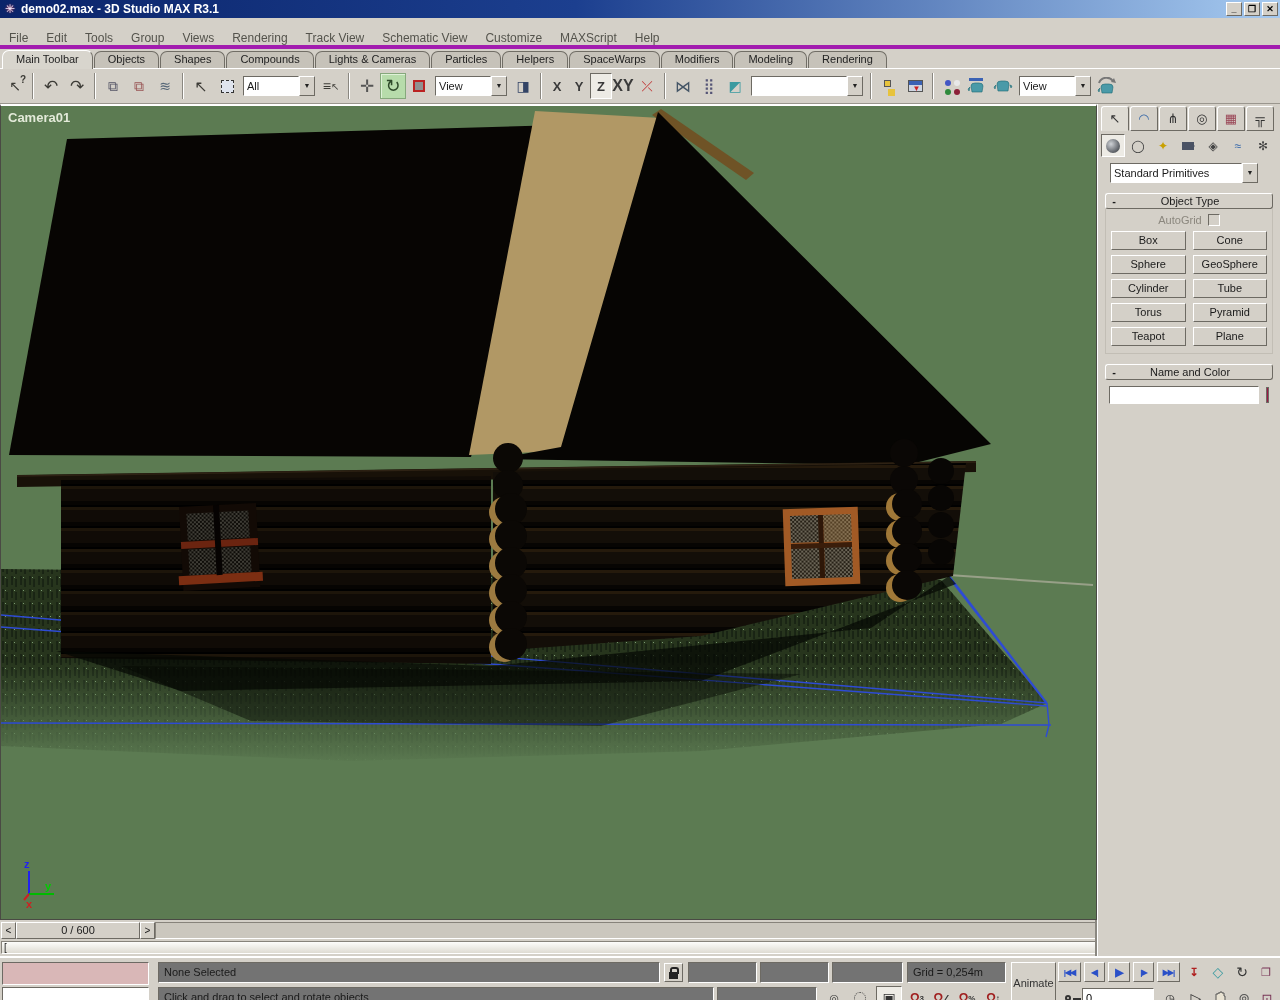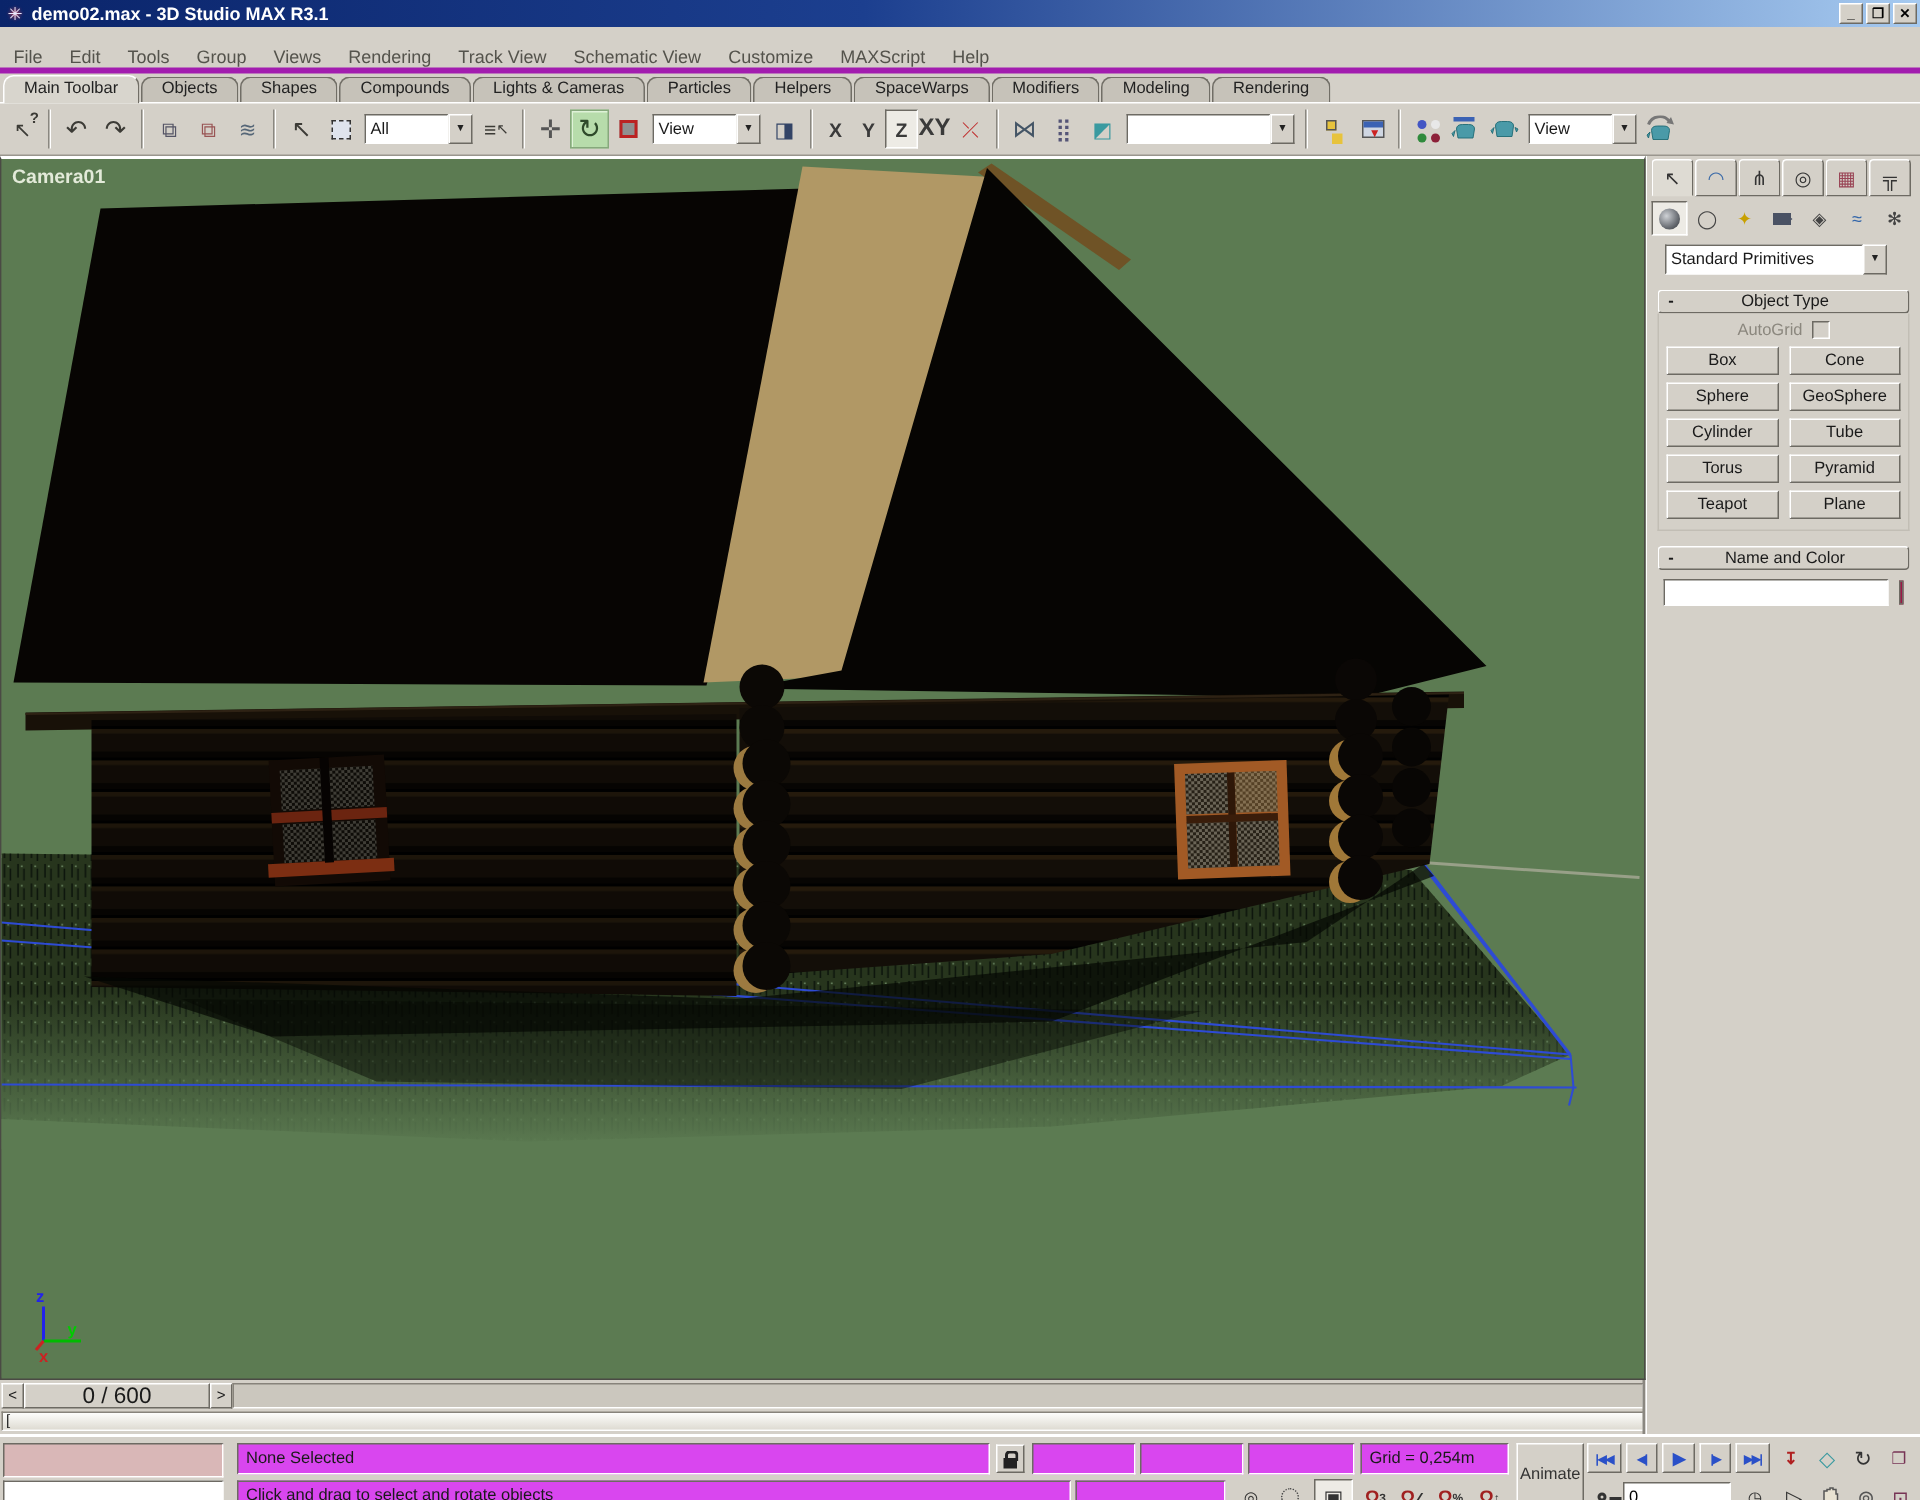--- a/index.html
+++ b/index.html
@@ -54,21 +54,21 @@
 
   
   .main { display:flex; height:852px; }
   .vp-col { width:1097px; display:flex; flex-direction:column; }
   .viewport { height:816px; border:1px solid #4a4a44; border-top:2px solid #fff; position:relative; background:#5c7b52; }
   .viewport svg { display:block; }
 
   
   .timeslider { height:21px; display:flex; align-items:center; padding:1px; background:#d4d0c8; }
   .ts-btn { width:15px; height:17px; font-size:10px; line-height:15px; text-align:center; }
-  .ts-slider { width:124px; height:17px; font-size:15px; line-height:15px; text-align:center; }
+  .ts-slider { width:124px; height:17px; font-size:11px; line-height:15px; text-align:center; }
   .ts-track { flex:1; height:17px; border:1px solid; border-color:#87837b #fff #fff #87837b; background:#cbc7be; }
   .trackbar { height:13px; margin:0 1px; border:1px solid; border-color:#87837b #fff #fff #87837b;
     background:linear-gradient(#fdfdfb,#dedbd2); font-size:10px; line-height:11px; color:#222; padding-left:2px; }
 
   
   .cmdpanel { width:183px; background:#d4d0c8; border-left:1px solid #fff;
     box-shadow:-2px 0 0 #8a8780; padding-top:1px; }
   .cp-tabs { display:flex; gap:1px; padding:1px 3px 0 3px; }
   .cp-tab { width:28px; height:25px; display:flex; align-items:center; justify-content:center;
     font-size:13px; color:#333; background:#d4d0c8; border:1px solid; border-color:#fff #6d6a63 #6d6a63 #fff;
@@ -94,21 +94,21 @@
   .obj-grid { display:grid; grid-template-columns:1fr 1fr; gap:5px 7px; }
   .obj-btn { height:19px; font-size:11px; line-height:17px; text-align:center; }
   .nc-row { display:flex; align-items:center; gap:7px; padding:6px 4px 8px 4px; }
   .nc-input { flex:1; height:18px; background:#fff; border:1px solid; border-color:#6d6a63 #fff #fff #6d6a63;
     font-size:11px; font-family:"Liberation Sans",sans-serif; padding:0 3px; }
   .nc-swatch { width:16px; height:16px; border:1px solid #6d6a63; }
 
   
   .statusbar { height:56px; position:relative; border-top:2px solid #fff; background:#d4d0c8; }
   .sb { position:absolute; font-size:11px; }
-  .sb-field { border:1px solid; border-color:#6d6a63 #fff #fff #6d6a63; background:#d946ef;
+  .sb-field { border:1px solid; border-color:#6d6a63 #fff #fff #6d6a63; background:#737373;
     line-height:19px; padding:0 5px; white-space:nowrap; overflow:hidden; }
   .listener-pink { background:#d9b7b7; }
   .listener-white { background:#ffffff; }
   .flatbtn { display:flex; align-items:center; justify-content:center; color:#333; }
   .magnet { color:#a02020; font-weight:bold; font-size:12px; }
   .magnet sup { color:#333; font-size:8px; font-weight:bold; }
   .pbtn { font-size:8px; letter-spacing:-1px; color:#2a50c8; font-weight:bold;
     display:flex; align-items:center; justify-content:center; }
   .ico-lock { display:inline-block; width:9px; height:7px; background:#222; position:relative; margin-top:5px; }
   .ico-lock::before { content:''; position:absolute; top:-5px; left:1px; width:5px; height:5px;

